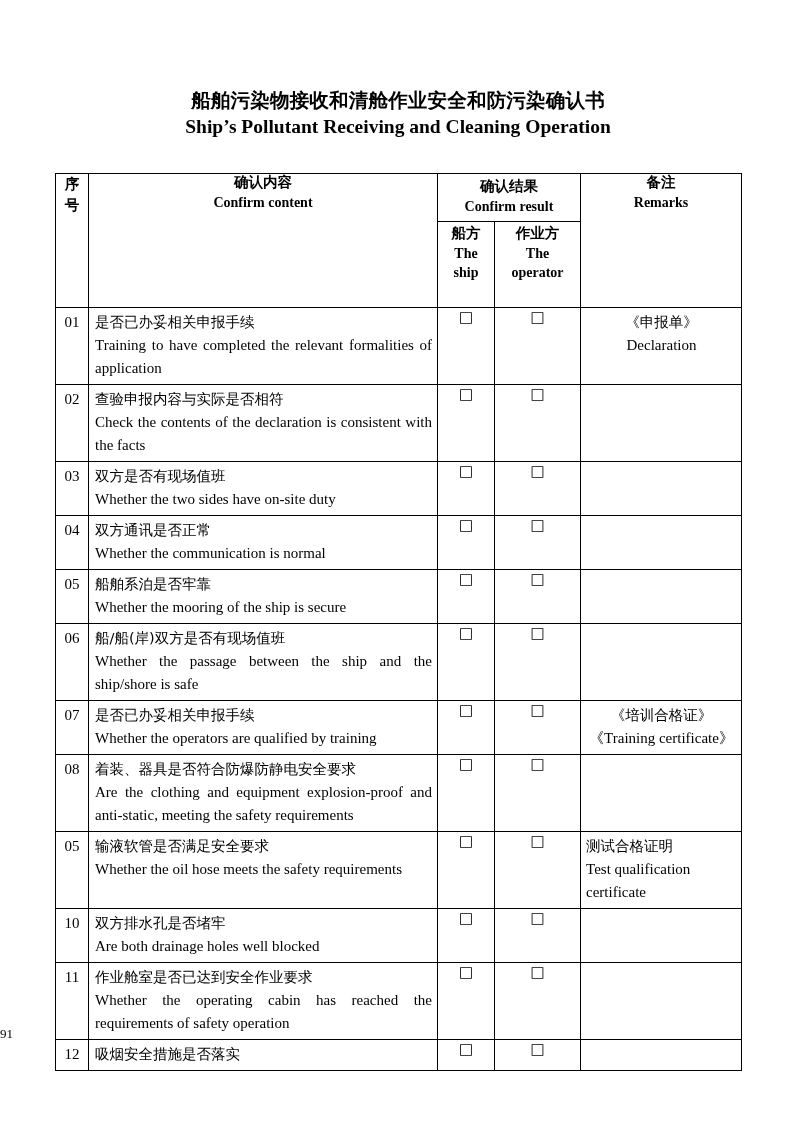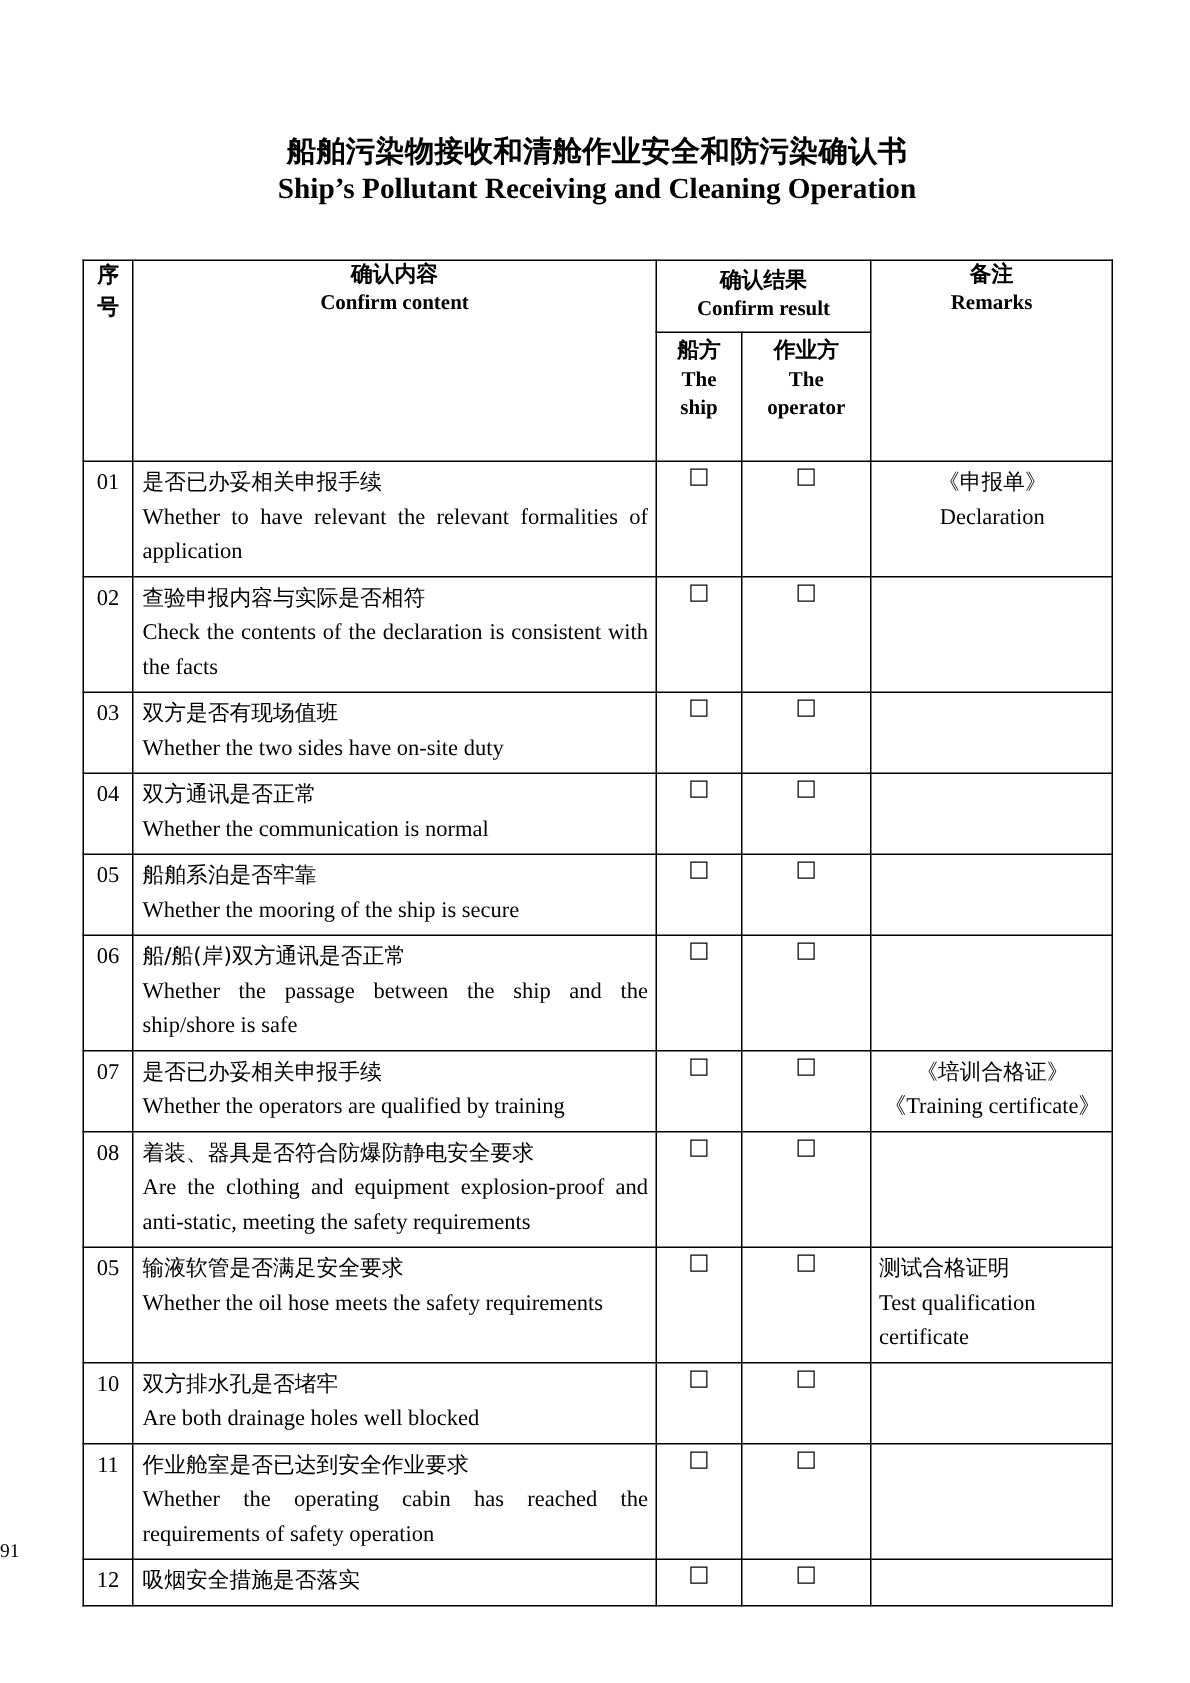--- a/index.html
+++ b/index.html
@@ -68,21 +68,21 @@
   .col-ship  { width: 57px; }
   .col-oper  { width: 86px; }
   .col-rem   { width: 161px; }
 
   
   .hd {
     text-align: center;
     vertical-align: middle;
   }
   .hd-cn {
-    font-family: Liberation Serif, serif;
+    font-family: Liberation Mono, monospace;
     font-size: 14.5px;
     font-weight: bold;
     line-height: 19px;
   }
   .hd-en {
     font-family: "Liberation Serif", "DejaVu Serif", serif;
     font-size: 14px;
     font-weight: bold;
     line-height: 19px;
   }
@@ -214,21 +214,21 @@
           <div class="hd-en">The</div>
           <div class="hd-en">operator</div>
         </td>
       </tr>
     </thead>
     <tbody id="tbody">
         <tr>
           <td class="c-no">01</td>
           <td class="c-cnt">
             <div class="cnt-cn">是否已办妥相关申报手续</div>
-            <div class="cnt-en">Whether to have relevant the relevant formalities of application</div>
+            <div class="cnt-en">Training to have completed the relevant formalities of application</div>
           </td>
           <td class="c-box">□</td>
           <td class="c-box">□</td>
           <td class="c-rem rem-center">
             <div class="rem-cn">《申报单》</div>
             <div class="rem-en">Declaration</div>
           </td>
         </tr>
         <tr>
           <td class="c-no">02</td>
@@ -266,21 +266,21 @@
             <div class="cnt-cn">船舶系泊是否牢靠</div>
             <div class="cnt-en nojust">Whether the mooring of the ship is secure</div>
           </td>
           <td class="c-box">□</td>
           <td class="c-box">□</td>
           <td class="c-rem rem-center"></td>
         </tr>
         <tr>
           <td class="c-no">06</td>
           <td class="c-cnt">
-            <div class="cnt-cn">船/船(岸)双方通讯是否正常</div>
+            <div class="cnt-cn">船/船(岸)双方是否有现场值班</div>
             <div class="cnt-en">Whether the passage between the ship and the ship/shore is safe</div>
           </td>
           <td class="c-box">□</td>
           <td class="c-box">□</td>
           <td class="c-rem rem-center"></td>
         </tr>
         <tr>
           <td class="c-no">07</td>
           <td class="c-cnt">
             <div class="cnt-cn">是否已办妥相关申报手续</div>

